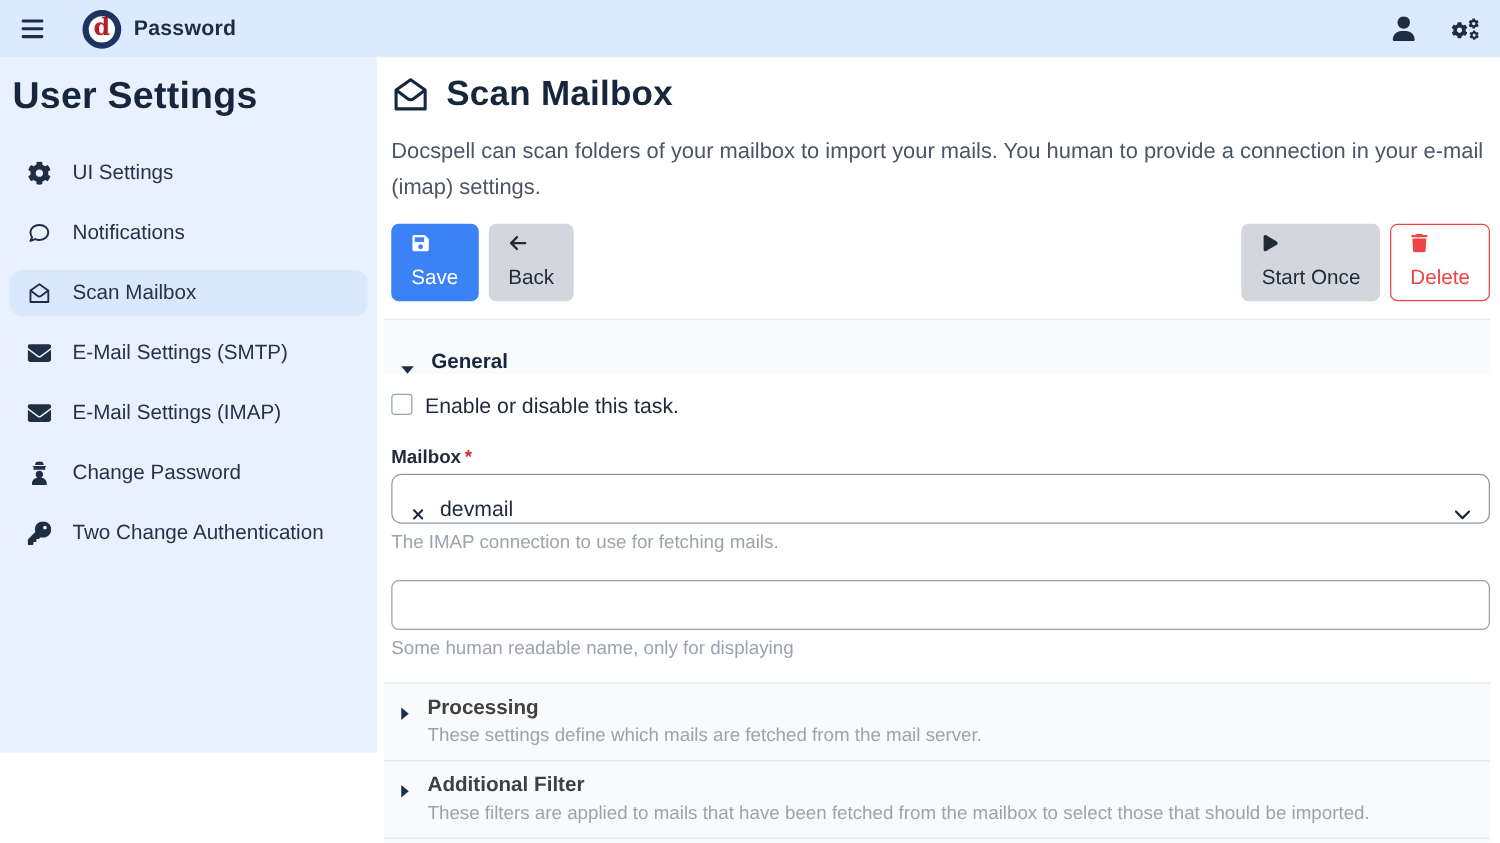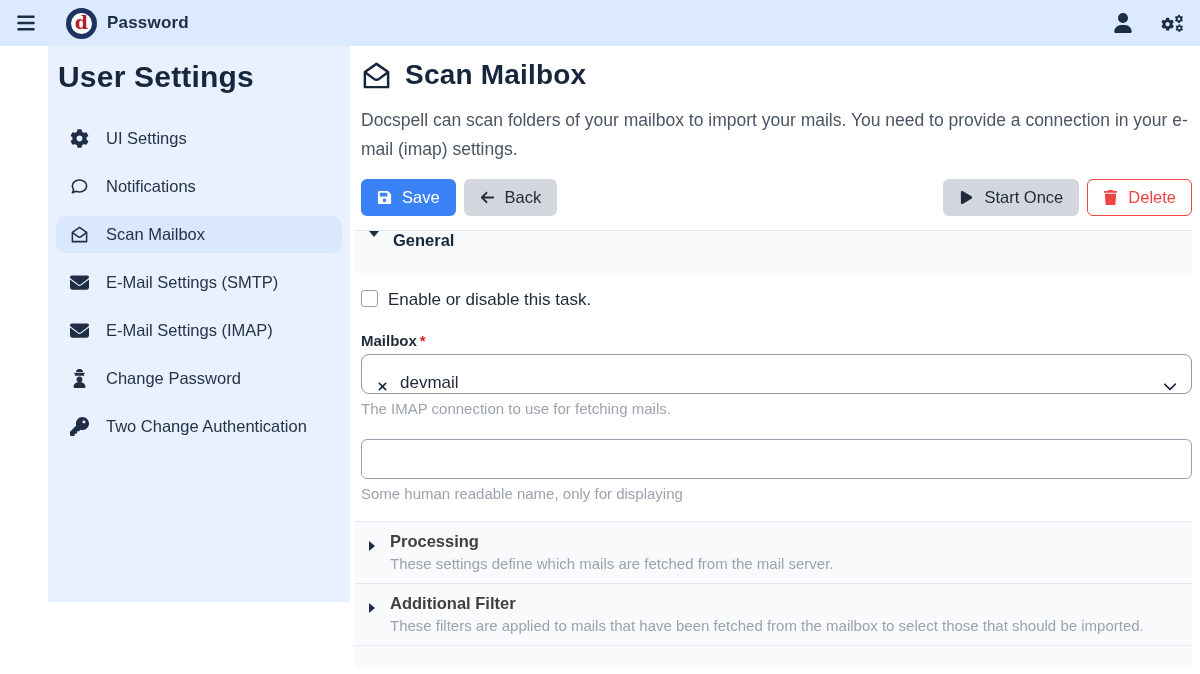--- a/index.html
+++ b/index.html
@@ -31,55 +31,55 @@
   .brand{display:flex;align-items:center;margin-left:30px;gap:10px;}
   .logo{width:31px;height:31px;border-radius:50%;border:5px solid #1d3461;background:#fff;
     display:flex;align-items:center;justify-content:center;position:relative;}
   .logo span{color:#b81e24;font-weight:bold;font-size:19px;line-height:1;
     font-family:"DejaVu Serif", serif;transform:translateY(-1px);}
   .brand-name{font-size:17px;font-weight:bold;color:var(--navy);letter-spacing:.2px;}
   .topbar-right{margin-left:auto;display:flex;align-items:center;gap:28px;}
   .top-icon{width:20px;height:20px;color:var(--navy);cursor:pointer;}
 
   
-  .shell{display:flex;height:556px;margin-left:48px;}
+  .shell{display:flex;height:556px;}
   .sidebar{width:302px;background:var(--sidebar-bg);padding:10px 8px 0 8px;flex:none;}
   .sidebar h1{font-size:30px;font-weight:800;color:#16263c;letter-spacing:.2px;margin:4px 0 0 2px;}
   .nav{margin-top:26px;}
   .nav-item{display:flex;align-items:center;gap:17px;padding:9px 14px;border-radius:10px;
     color:#243347;font-size:16.5px;cursor:pointer;margin-bottom:11px;}
   .nav-item.selected{background:var(--pill-bg);}
   .nav-icon{width:19px;height:19px;color:#1f2e45;}
 
   .main{flex:1;padding:0 8px 0 5px;background:#fff;}
 
   .page-head{display:flex;align-items:center;gap:13px;margin-top:13px;padding-left:6px;}
   .page-head .ic{width:31px;height:31px;color:#16263c;}
   .page-head h2{font-size:28px;font-weight:800;color:#16263c;letter-spacing:.2px;}
 
   .desc{margin-top:15px;padding-left:6px;font-size:17.5px;line-height:1.65;color:var(--desc);
     max-width:880px;}
 
   .toolbar{display:flex;justify-content:space-between;align-items:center;margin-top:15px;
     padding-left:6px;}
   .tgroup{display:flex;gap:8px;}
-  .btn{display:inline-flex;align-items:center;gap:10px;border:none;border-radius:6px;
-    padding:8px 16px;font-size:16.5px;font-family:inherit;cursor:pointer;line-height:21px;}
+  .btn{display:inline-flex;gap:10px;border:none;border-radius:6px;
+    padding:8px 16px;font-size:16.5px;font-family:inherit;cursor:pointer;line-height:21px;flex-direction:column;}
   .btn .ic{width:15px;height:15px;}
   .btn-primary{background:var(--blue);color:#fff;}
   .btn-gray{background:var(--gray-btn);color:#1f2937;}
   .btn-danger{background:#fff;color:var(--red);border:1px solid var(--red);padding:7px 15px;}
 
   .caret-down{width:0;height:0;border-left:5px solid transparent;border-right:5px solid transparent;
     border-top:6px solid #1d2d44;}
   .caret-right{width:0;height:0;border-top:5px solid transparent;border-bottom:5px solid transparent;
     border-left:6px solid #1d2d44;}
 
   .general-bar{margin-top:14px;height:44px;background:var(--section-bg);
-    border-top:1px solid var(--line);display:flex;align-items:flex-start;gap:14px;
+    border-top:1px solid var(--line);display:flex;align-items:flex-end;gap:14px;
     padding-left:14px;cursor:pointer;}
   .general-bar .stitle{font-size:16.5px;font-weight:bold;color:#16263c;}
 
   .checkbox-row{display:flex;align-items:flex-start;gap:10px;margin-top:16px;padding-left:6px;
     font-size:17px;color:#1f2937;}
   .cbox{width:17px;height:17px;border:1px solid #94a3b2;border-radius:3px;background:#fff;
     cursor:pointer;flex:none;}
 
   .field{margin-top:22px;padding-left:6px;}
   .field label{display:block;font-size:15px;font-weight:bold;color:#1f2937;margin-bottom:5px;}
@@ -241,21 +241,21 @@
   </div>
 
   <div class="main">
     <div class="page-head">
       <svg class="ic">
           <use href="#i-envelope-open"></use>
         </svg>
       <h2>Scan Mailbox</h2>
     </div>
 
-    <p class="desc">Docspell can scan folders of your mailbox to import your mails. You need to provide a connection in your e-mail (imap) settings.</p>
+    <p class="desc">Docspell can scan folders of your mailbox to import your mails. You human to provide a connection in your e-mail (imap) settings.</p>
 
     <div class="toolbar">
       <div class="tgroup">
         <button class="btn btn-primary">
           <svg class="ic">
               <use href="#i-floppy"></use>
             </svg>
           <span>Save</span>
         </button>
         <button class="btn btn-gray">

